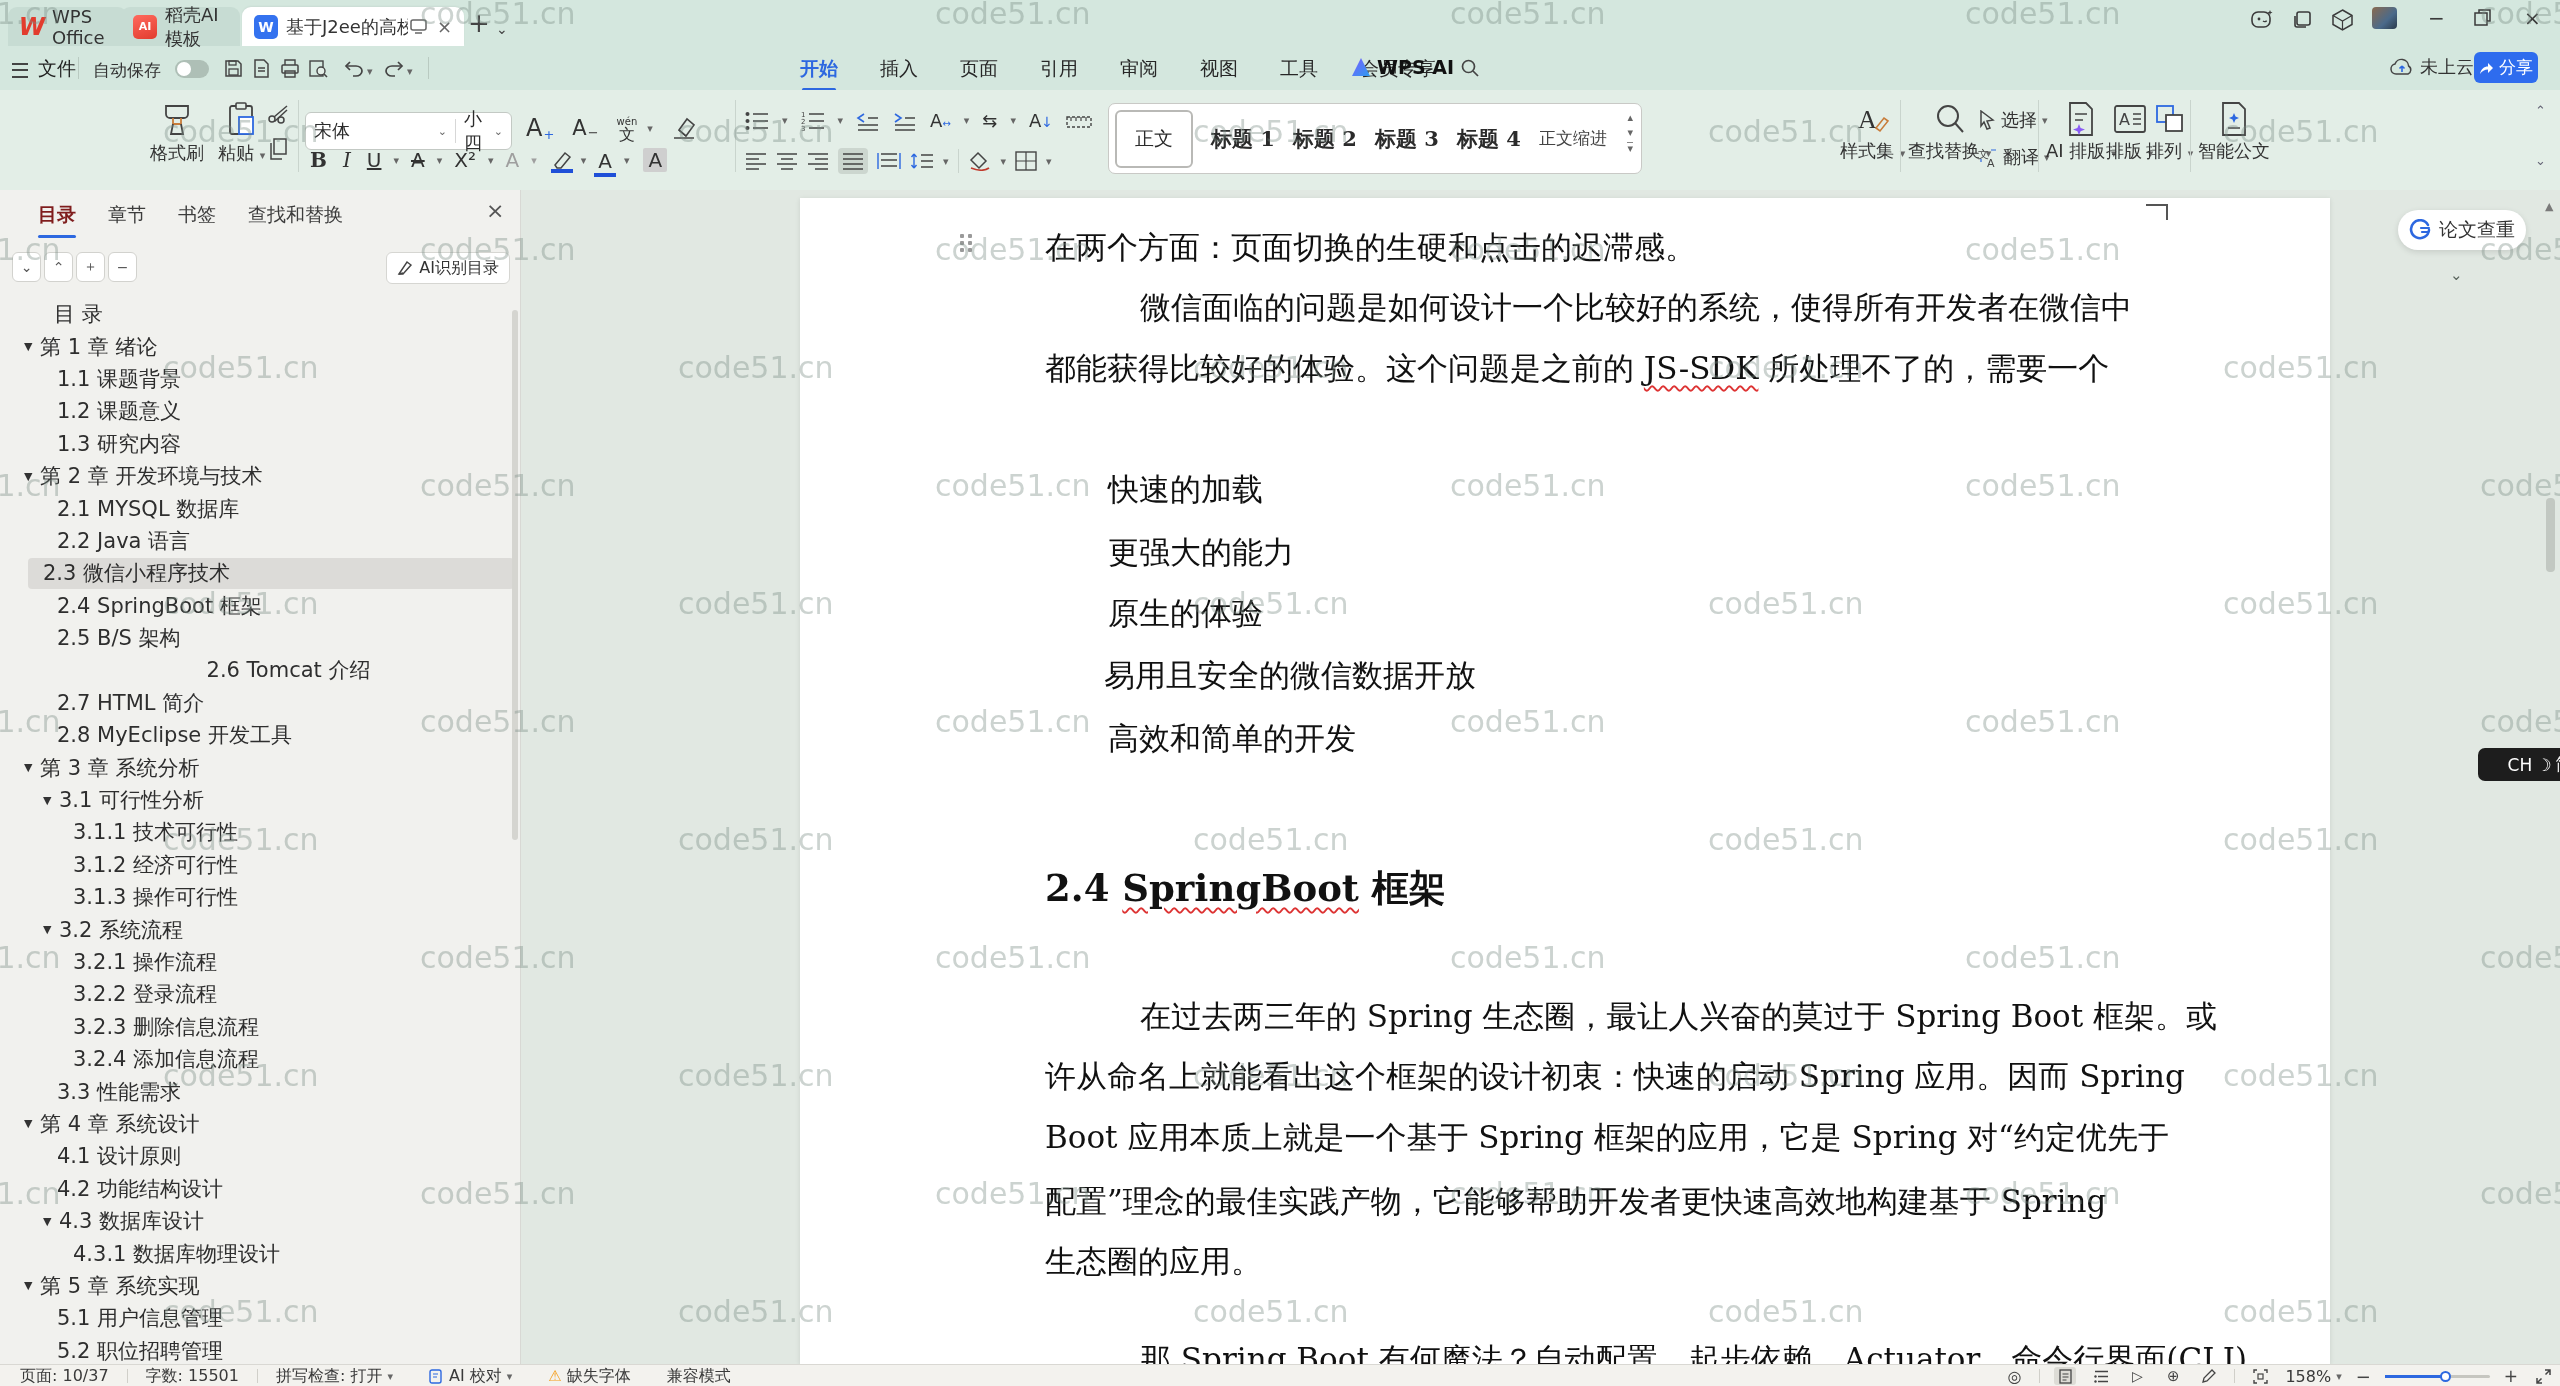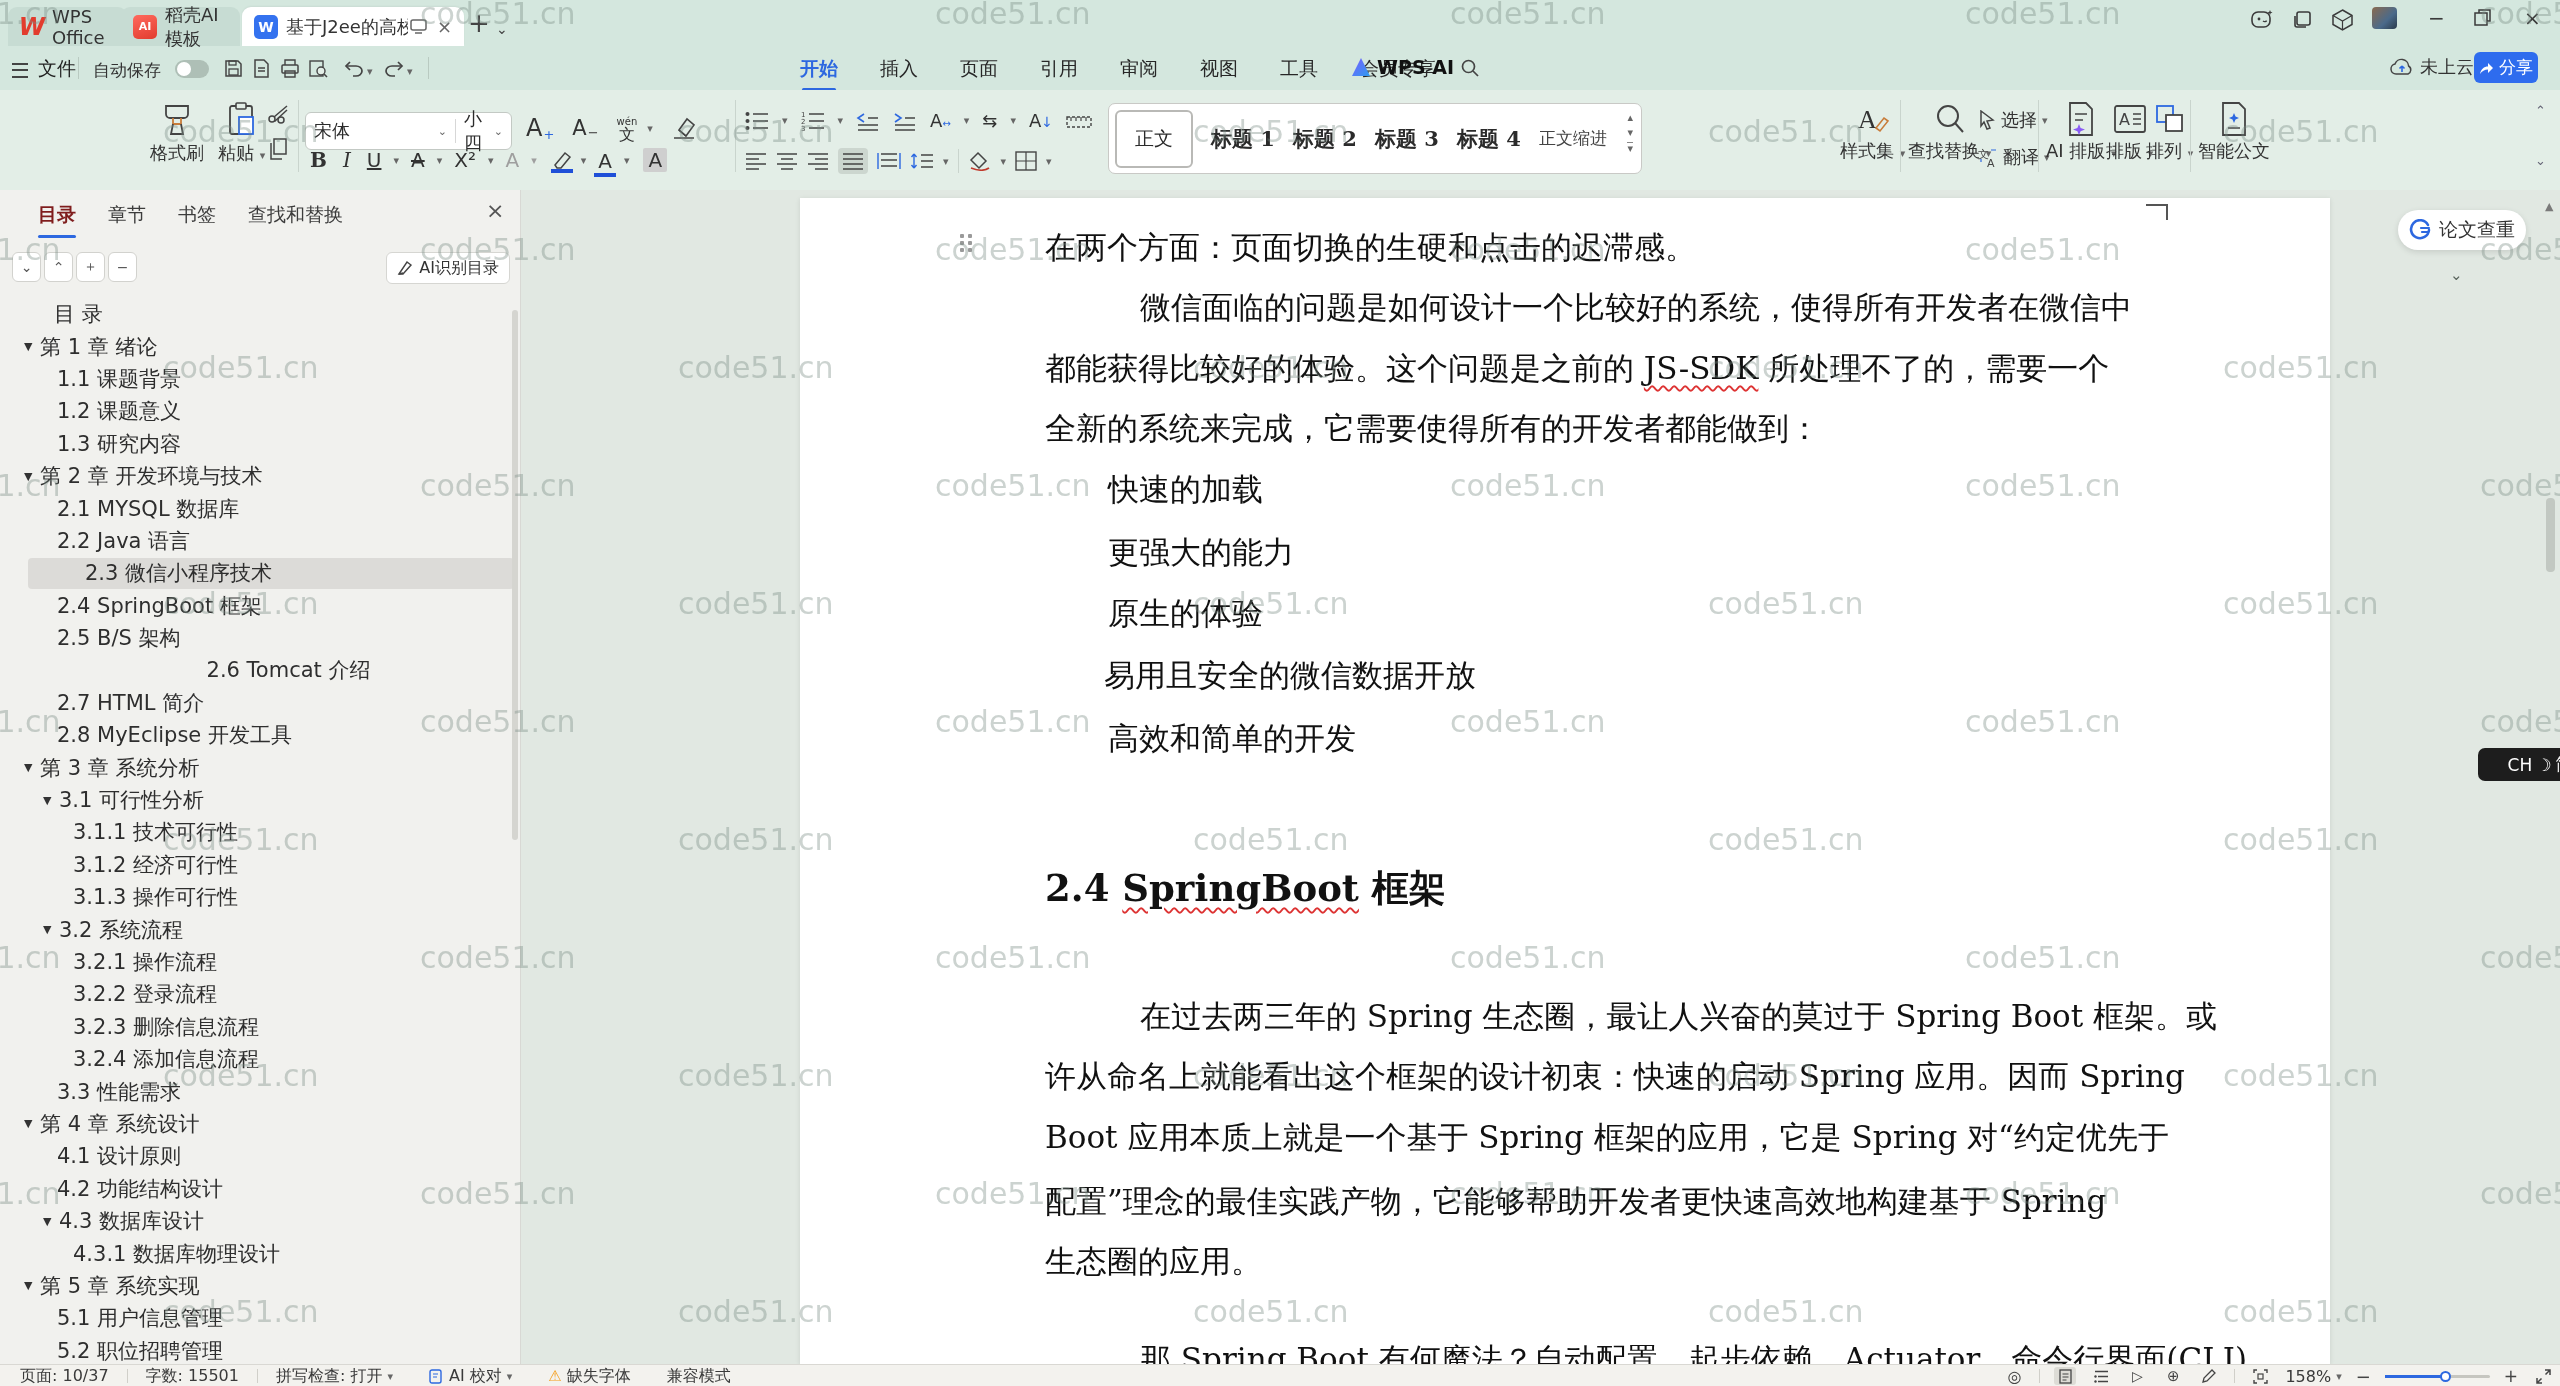--- a/index.html
+++ b/index.html
@@ -561,21 +561,21 @@
       <div class="toc-row" style="padding-left: 24px;">
         <span class="tarr">▼</span>
         <span>第 2 章 开发环境与技术</span>
       </div>
       <div class="toc-row" style="padding-left: 57px;">
         <span>2.1 MYSQL 数据库</span>
       </div>
       <div class="toc-row" style="padding-left: 57px;">
         <span>2.2 Java 语言</span>
       </div>
-      <div class="toc-row selected" style="padding-left: 85px;">
+      <div class="toc-row selected" style="padding-left: 43px;">
         <span>2.3 微信小程序技术</span>
       </div>
       <div class="toc-row" style="padding-left: 57px;">
         <span>2.4 SpringBoot 框架</span>
       </div>
       <div class="toc-row" style="padding-left: 57px;">
         <span>2.5 B/S 架构</span>
       </div>
       <div class="toc-row" style="padding-left: 57px; justify-content: center;">
         <span>2.6 Tomcat 介绍</span>
@@ -660,21 +660,20 @@
       <i></i>
       <i></i>
       <i></i>
       <i></i>
       <i></i>
     </div>
   <div class="cornermark"></div>
 <div class="doc-line" style="left: 245px; top: 27px;">在两个方面：页面切换的生硬和点击的迟滞感。</div>
     <div class="doc-line" style="left: 340px; top: 87px;">微信面临的问题是如何设计一个比较好的系统，使得所有开发者在微信中</div>
     <div class="doc-line" style="left: 245px; top: 148px;">都能获得比较好的体验。这个问题是之前的 <span class="wavy">JS-SDK</span> 所处理不了的，需要一个</div>
-    <div class="doc-line" style="left: 245px; top: 208px;">全新的系统来完成，它需要使得所有的开发者都能做到：</div>
     <div class="doc-line" style="left: 308px; top: 269px;">快速的加载</div>
     <div class="doc-line" style="left: 308px; top: 332px;">更强大的能力</div>
     <div class="doc-line" style="left: 308px; top: 393px;">原生的体验</div>
     <div class="doc-line" style="left: 304px; top: 455px;">易用且安全的微信数据开放</div>
     <div class="doc-line" style="left: 308px; top: 518px;">高效和简单的开发</div>
     <div class="doc-line h2" style="left: 245px; top: 668px;">2.4 <span class="wavy">SpringBoot</span> 框架</div>
     <div class="doc-line" style="left: 340px; top: 796px;">在过去两三年的 Spring 生态圈，最让人兴奋的莫过于 Spring Boot 框架。或</div>
     <div class="doc-line" style="left: 245px; top: 856px;">许从命名上就能看出这个框架的设计初衷：快速的启动 Spring 应用。因而 Spring</div>
     <div class="doc-line" style="left: 245px; top: 917px;">Boot 应用本质上就是一个基于 Spring 框架的应用，它是 Spring 对“约定优先于</div>
     <div class="doc-line" style="left: 245px; top: 981px;">配置”理念的最佳实践产物，它能够帮助开发者更快速高效地构建基于 Spring</div>

